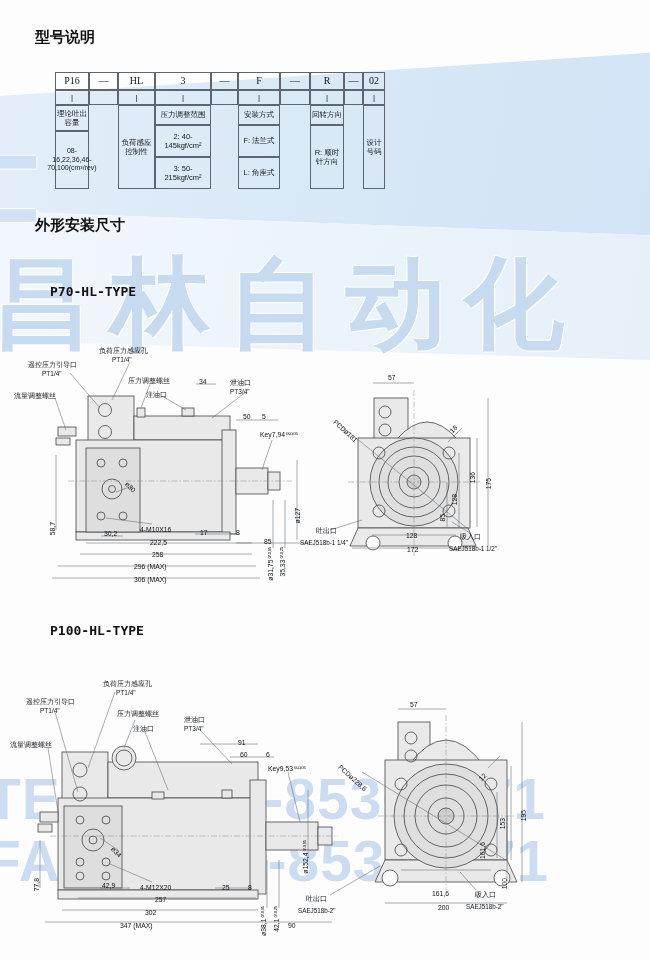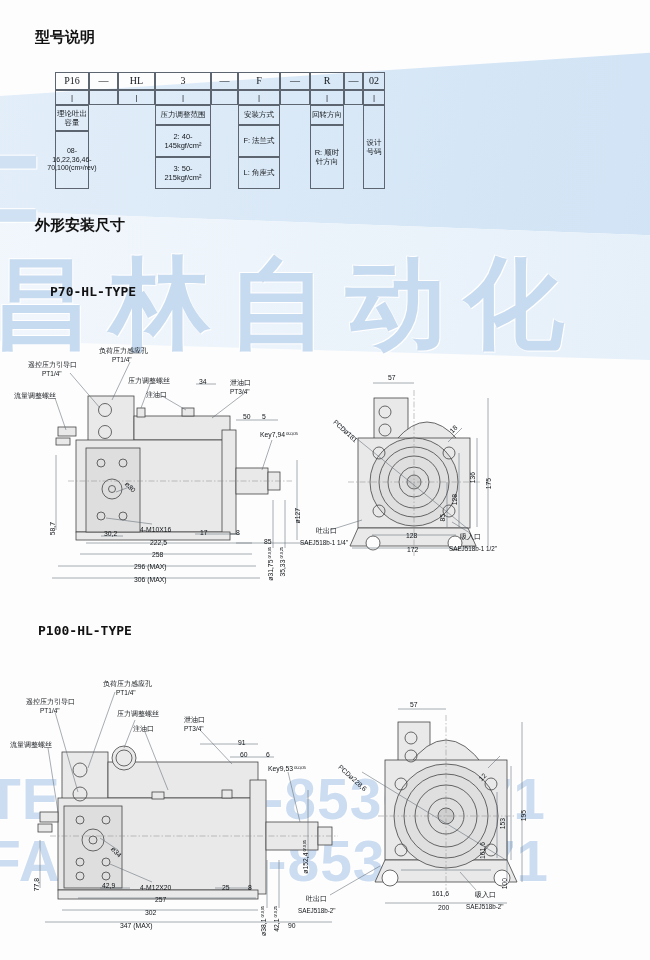--- a/index.html
+++ b/index.html
@@ -20,21 +20,21 @@
   .wm-tel{left:-14px;top:766px;font-size:57px;letter-spacing:1px;color:#cdddf1}
   .wm-fax{left:-14px;top:828px;font-size:57px;letter-spacing:1px;color:#cdddf1}
   .wm-frag{left:-46px;top:118px;font-size:110px;color:#cfe1f3}
   
   .h-cn{position:absolute;z-index:4;font-weight:bold;font-size:15px;color:#111}
   .h-model{left:35px;top:28px}
   .h-dims{left:35px;top:216px}
   .type-title{position:absolute;z-index:4;font-family:"DejaVu Sans Mono",monospace;
               font-weight:bold;font-size:13px;color:#111}
   .t-p70{left:50px;top:284px}
-  .t-p100{left:38px;top:623px}
+  .t-p100{left:50px;top:623px}
   
   .mtable{position:absolute;left:55px;top:72px;z-index:4;display:flex;align-items:flex-start}
   .mcol{display:flex;flex-direction:column}
   .cell{box-sizing:border-box;border:1px solid #5d6670;width:100%;display:flex;
         align-items:center;justify-content:center;text-align:center;
         font-size:7.5px;line-height:1.25;padding:1px;color:#14181c}
   .code{height:18px;font-family:"Liberation Serif",serif;font-size:10px}
   .pipe{height:15px;font-size:8px}
   .h-p16h{height:26px}.h-p16b{height:58px;font-size:7px}
   .h-hdr{height:20px}.h-opt{height:32px}.h-tall{height:84px}.h-rbody{height:64px}
@@ -75,20 +75,21 @@
       <div class="cell h-p16h">理论吐出容量</div>
       <div class="cell h-p16b">08-16,22,36,46-70,100(cm³/rev)</div>
     </div>
     <div class="mcol w1">
       <div class="cell code">—</div>
       <div class="cell pipe"></div>
     </div>
     <div class="mcol w2">
       <div class="cell code">HL</div>
       <div class="cell pipe">|</div>
+      <div class="cell h-tall">负荷感应控制性</div>
     </div>
     <div class="mcol w3">
       <div class="cell code">3</div>
       <div class="cell pipe">|</div>
       <div class="cell h-hdr">压力调整范围</div>
       <div class="cell h-opt">2: 40-145kgf/cm²</div>
       <div class="cell h-opt">3: 50-215kgf/cm²</div>
     </div>
     <div class="mcol w4">
       <div class="cell code">—</div>

